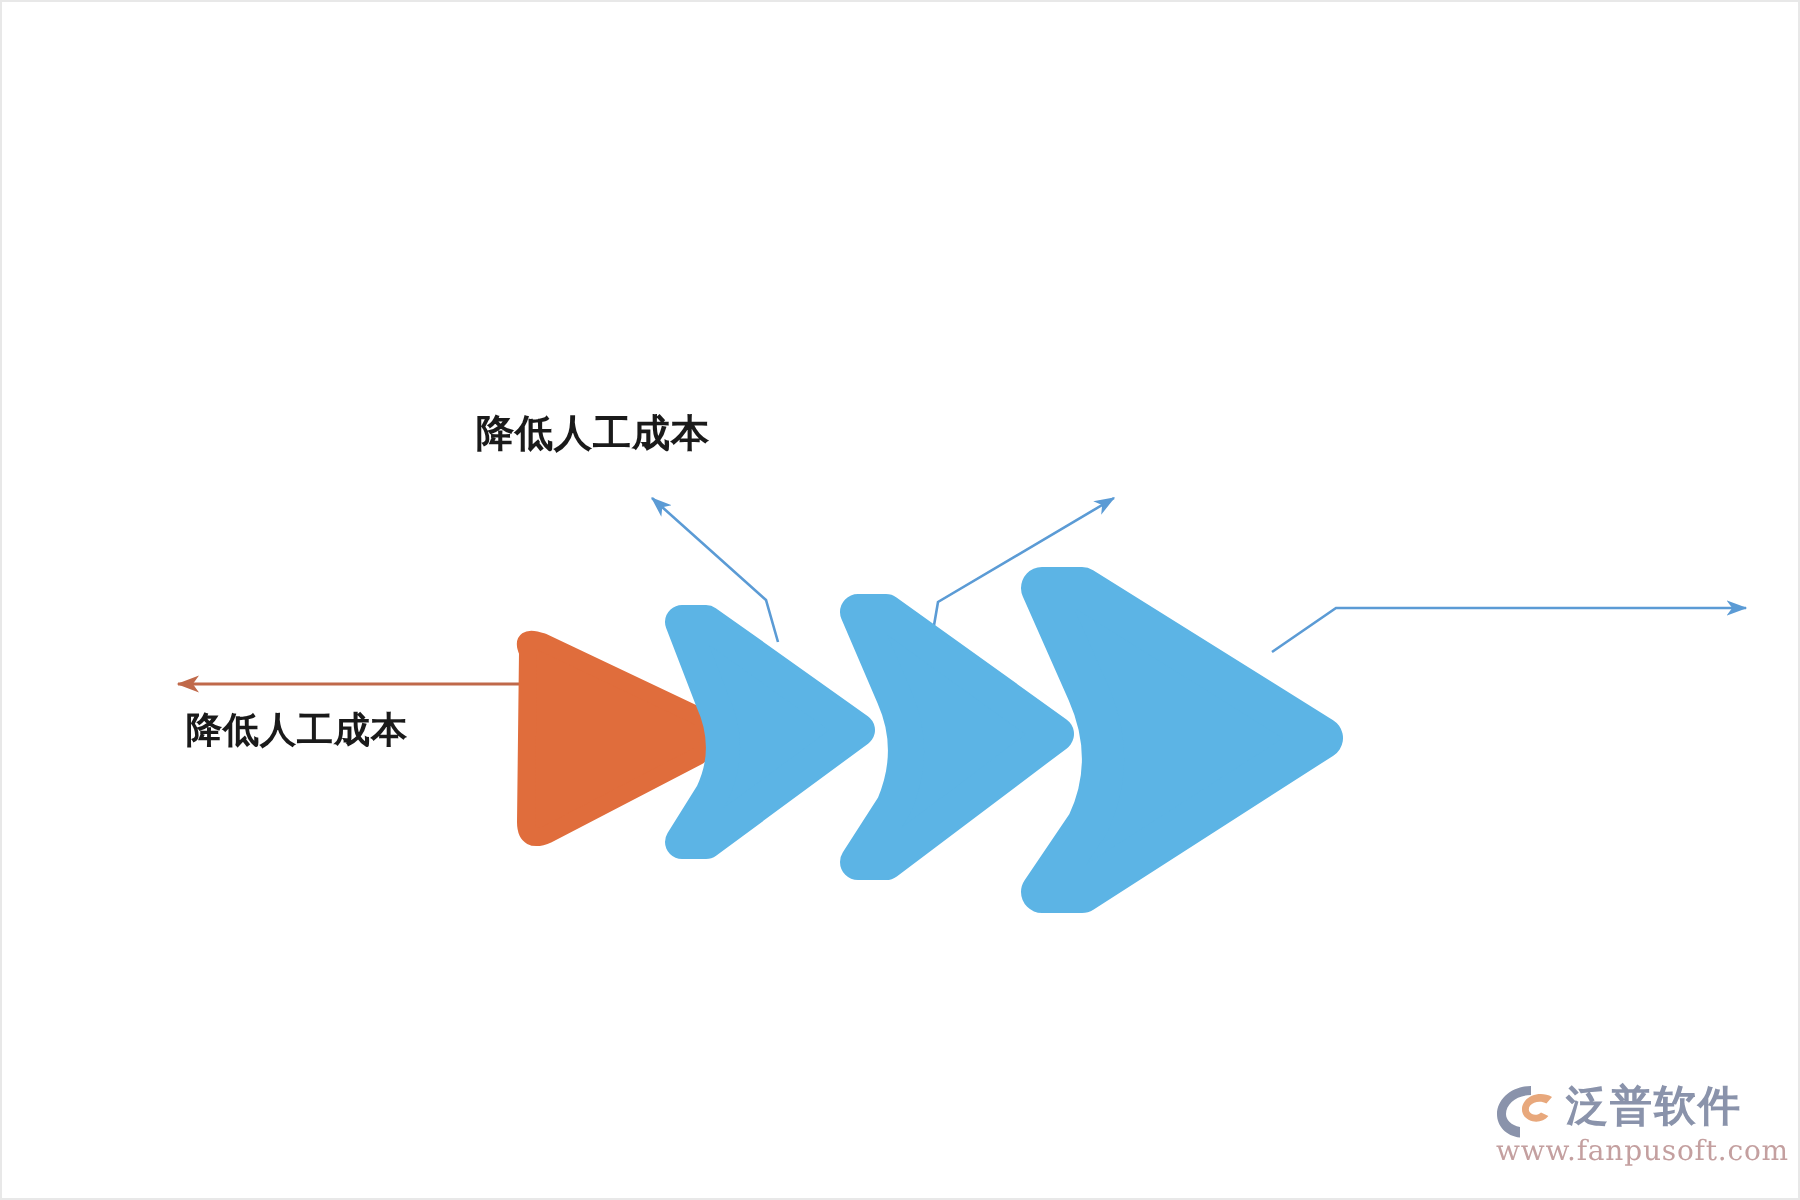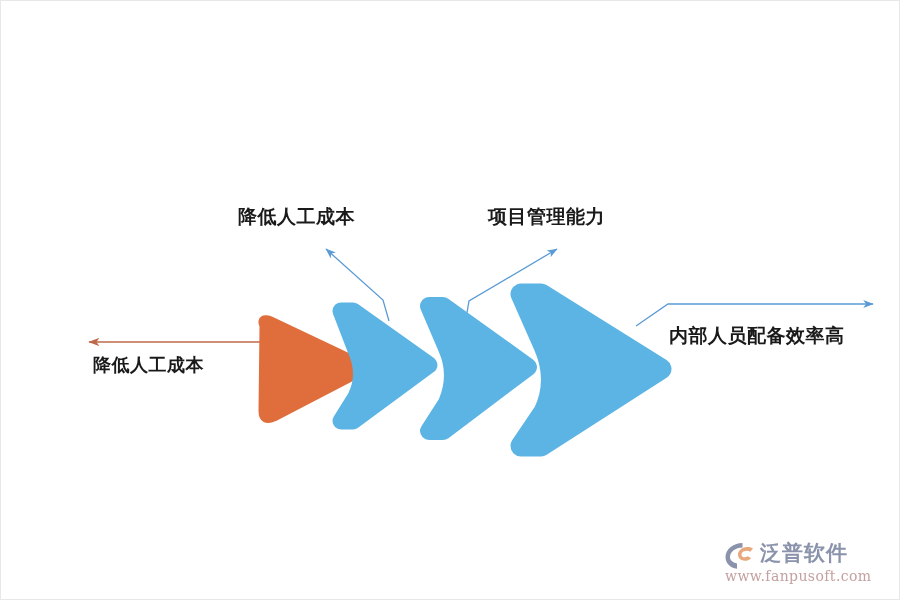--- a/index.html
+++ b/index.html
@@ -34,21 +34,21 @@
     letter-spacing: 0.5px;
     font-family: "DejaVu Sans", "Liberation Sans", sans-serif;
   }
   #label-control-cost   { left: 237px; top: 203px; font-size: 19px; }
   #label-mgmt-ability   { left: 487px; top: 203px; font-size: 19px; }
   #label-reduce-labor   { left: 92px;  top: 352px; font-size: 18px; font-family: Liberation Serif, serif; }
   #label-staff-efficiency { left: 668px; top: 322px; font-size: 19px; }
 
   #watermark {
     position: absolute;
-    left: 722px;
+    left: 745px;
     top: 538px;
     width: 124px;
     height: 52px;
     text-align: center;
   }
   #watermark-mark {
     position: absolute;
     left: 0px;
     top: 2px;
     width: 34px;
@@ -146,25 +146,23 @@
                L 540,445
                L 520,445
                L 543,411
                Q 558,379 543,345
                Z" fill="#5CB4E5" stroke="#5CB4E5" stroke-width="21" stroke-linejoin="round"></path>
     </g>
   </svg>
 
   <div class="dlabel" id="label-control-cost">降低人工成本</div>
 
-  <div class="dlabel" id="label-mgmt-ability">项目管理能力</div>
 
   <div class="dlabel" id="label-reduce-labor">降低人工成本</div>
 
-  <div class="dlabel" id="label-staff-efficiency">内部人员配备效率高</div>
 
   <div id="watermark">
     <svg id="watermark-mark" viewBox="0 0 34 30">
       <path d="M19.5,2 C10,2 2.5,8.5 2.5,16 C2.5,22 7,27 14,27.8 L14,22.5
                C9.5,21.6 7,19 7,16 C7,10.8 12.5,6.5 19.5,6.5 Z" fill="#8a93ab"></path>
       <path d="M30,7.5 C25.5,5 19.5,5.8 16.5,9.5 C13.8,12.8 14.8,17.2 18.5,19
                C21.8,20.6 26,19.8 28.2,17 L24.5,15.2 C23.3,16.4 21.4,16.7 20,16
                C18.3,15.2 17.9,13.3 19.1,11.8 C20.8,9.7 24.5,9.2 27.2,10.7 Z" fill="#e8a87c"></path>
     </svg>
     <div id="watermark-brand">泛普软件</div>

